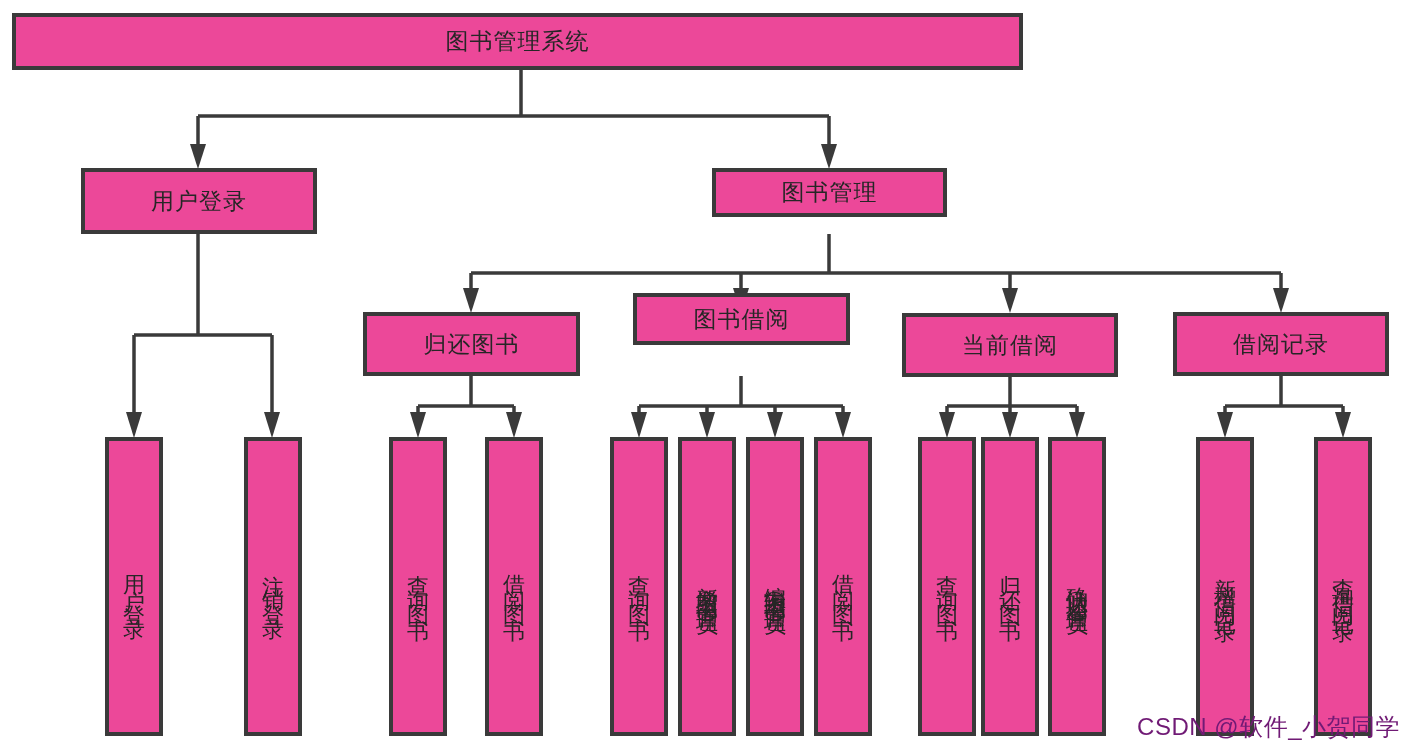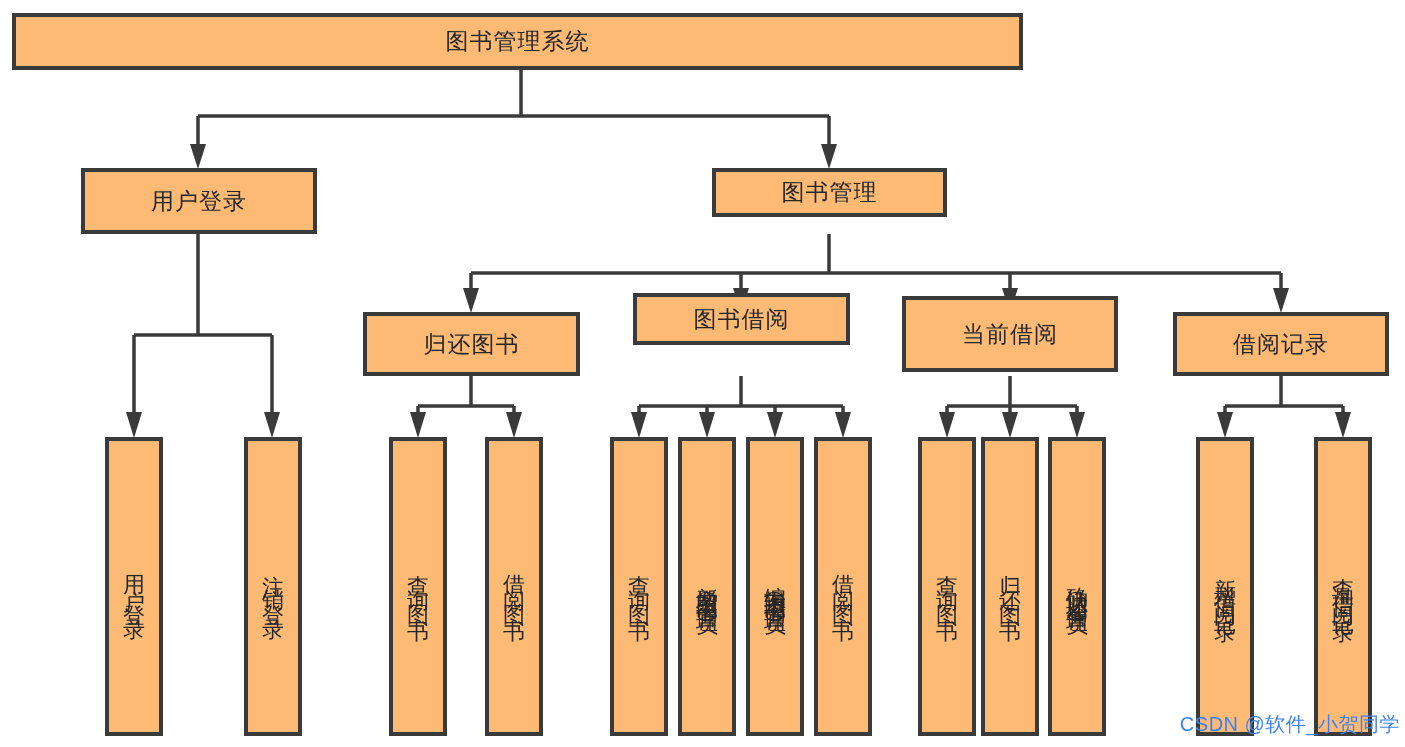--- a/index.html
+++ b/index.html
@@ -8,21 +8,21 @@
     width:1405px;height:747px;
     background:#ffffff;
     overflow:hidden;
     font-family:"Liberation Sans","DejaVu Sans",sans-serif;
     color:#262626;
   }
   #connectors{position:absolute;left:0;top:0;width:1405px;height:747px;}
   .box{
     position:absolute;
     box-sizing:border-box;
-    background:#fdba74;
+    background:#ec4899;
     border:4px solid #3a3a3a;
     display:flex;
     align-items:center;
     justify-content:center;
     text-align:center;
   }
   .h-label{font-size:23px;letter-spacing:1px;white-space:nowrap;}
   .leaf{width:58px;height:299px;top:437px;}
   .leaf .v-label{
     writing-mode:vertical-lr;
@@ -30,22 +30,22 @@
     font-size:22px;
     line-height:1;
     white-space:nowrap;
   }
   .v-sp-wide{letter-spacing:15px;}
   .v-sp-mid{letter-spacing:9px;}
   .v-sp-tight{letter-spacing:4px;}
   #watermark{
     position:absolute;
     right:5px;top:711px;
-    font-size:20px;
-    color:#3b82f6;
+    font-size:24px;
+    color:#701a75;
     letter-spacing:0.5px;
     white-space:nowrap;
   }
 </style>
 </head>
 <body>
 
 <div id="canvas">
 
   <svg id="connectors" viewBox="0 0 1405 747" xmlns="http://www.w3.org/2000/svg">
@@ -124,21 +124,21 @@
   <div class="box" style="left:712px;top:168px;width:235px;height:49px">
     <span class="h-label">图书管理</span>
   </div>
 
   <div class="box" style="left:363px;top:312px;width:217px;height:64px">
     <span class="h-label">归还图书</span>
   </div>
   <div class="box" style="left:633px;top:293px;width:217px;height:52px">
     <span class="h-label">图书借阅</span>
   </div>
-  <div class="box" style="left:902px;top:296px;width:216px;height:76px">
+  <div class="box" style="left:902px;top:313px;width:216px;height:64px">
     <span class="h-label">当前借阅</span>
   </div>
   <div class="box" style="left:1173px;top:312px;width:216px;height:64px">
     <span class="h-label">借阅记录</span>
   </div>
 
   <div class="box leaf" style="left:105px">
     <span class="v-label v-sp-wide">用户登录</span>
   </div>
   <div class="box leaf" style="left:244px">

